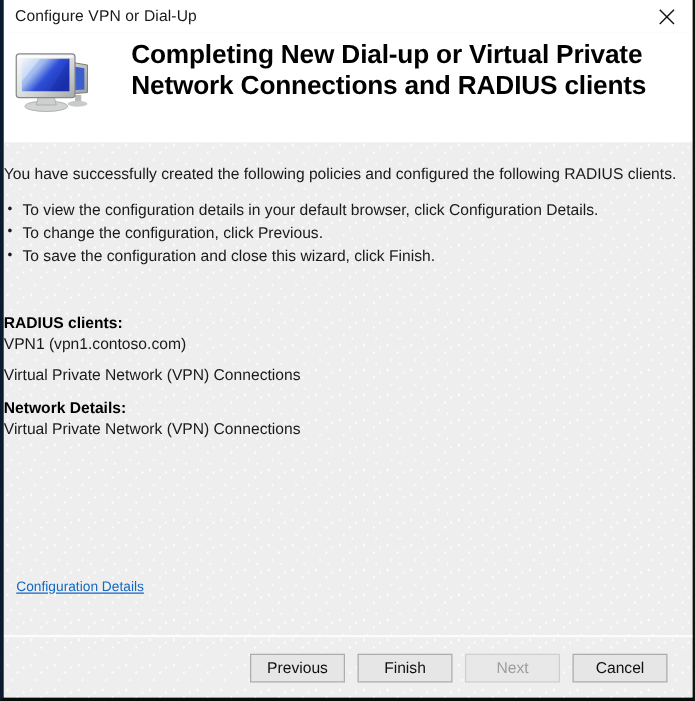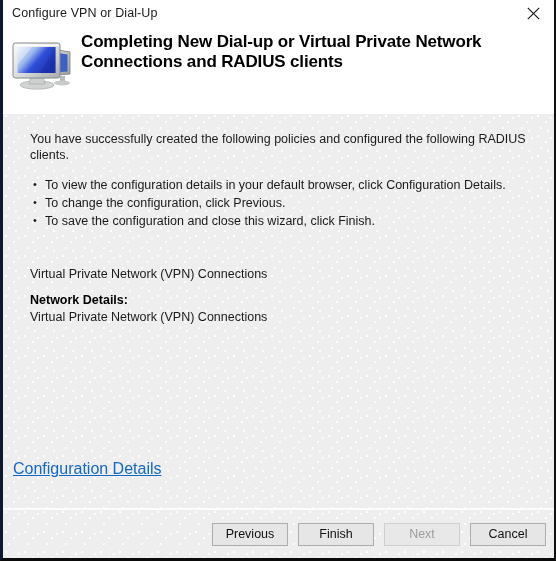--- a/index.html
+++ b/index.html
@@ -73,41 +73,42 @@
     flex: 0 0 78px;
     display: flex;
     align-items: flex-start;
     justify-content: center;
     padding-top: 8px;
   }
   .header-title {
     flex: 1 1 auto;
     padding-right: 14px;
     padding-top: 6px;
-    font-size: 17px;
+    font-size: 21px;
     font-weight: bold;
     color: #000000;
     line-height: 1.19;
     letter-spacing: -0.15px;
+    margin-left: 24px;
   }
 
   
   .body {
     position: absolute;
     left: 0; top: 114px; right: 0; bottom: 48px;
     background-color: #eeeeee;
     background-image:
       radial-gradient(circle at 3px 2px, rgba(255,255,255,0.95) 0.8px, transparent 1.1px),
       radial-gradient(circle at 11px 8px, rgba(255,255,255,0.9) 0.8px, transparent 1.1px),
       radial-gradient(circle at 6px 14px, rgba(255,255,255,0.85) 0.7px, transparent 1px),
       radial-gradient(circle at 16px 4px, rgba(255,255,255,0.8) 0.7px, transparent 1px),
       radial-gradient(circle at 13px 17px, rgba(255,255,255,0.9) 0.7px, transparent 1px);
     background-size: 19px 20px, 19px 20px, 19px 20px, 19px 20px, 19px 20px;
     box-sizing: border-box;
-    padding: 0 27px;
+    padding: 0 0;
     overflow: hidden;
   }
 
   .intro {
     margin-top: 17px;
     font-size: 12.5px;
     color: #1a1a1a;
     line-height: 1.3;
   }
 
@@ -144,21 +145,21 @@
     color: #1a1a1a;
     line-height: 1.35;
   }
 
   .config-link-wrap {
     position: absolute;
     left: 10px;
     top: 346px;
   }
   .config-link {
-    font-size: 16px;
+    font-size: 11px;
     color: #1268c3;
     text-decoration: underline;
     cursor: pointer;
   }
 
   
   .divider {
     position: absolute;
     left: 0; right: 0;
     bottom: 48px;
@@ -172,21 +173,21 @@
     background-color: #eeeeee;
     background-image:
       radial-gradient(circle at 3px 2px, rgba(255,255,255,0.95) 0.8px, transparent 1.1px),
       radial-gradient(circle at 11px 8px, rgba(255,255,255,0.9) 0.8px, transparent 1.1px),
       radial-gradient(circle at 6px 14px, rgba(255,255,255,0.85) 0.7px, transparent 1px),
       radial-gradient(circle at 16px 4px, rgba(255,255,255,0.8) 0.7px, transparent 1px);
     background-size: 19px 20px, 19px 20px, 19px 20px, 19px 20px;
     display: flex;
     align-items: center;
     justify-content: flex-end;
-    padding-right: 8px;
+    padding-right: 20px;
     box-sizing: border-box;
     gap: 10px;
   }
   .btn {
     width: 76px;
     height: 23px;
     font-family: "Liberation Sans", sans-serif;
     font-size: 12.5px;
     color: #111111;
     background: #e6e6e6;
@@ -278,20 +279,24 @@
         <span class="bullet-text">To change the configuration, click Previous.</span>
       </div>
       <div class="bullet-row">
         <span class="bullet-dot">•</span>
         <span class="bullet-text">To save the configuration and close this wizard, click Finish.</span>
       </div>
     </div>
 
     <div class="sections">
       <div class="section">
+        <div class="section-label">RADIUS clients:</div>
+        <div class="section-value">VPN1 (vpn1.contoso.com)</div>
+      </div>
+      <div class="section">
         <div class="section-value">Virtual Private Network (VPN) Connections</div>
       </div>
       <div class="section">
         <div class="section-label">Network Details:</div>
         <div class="section-value">Virtual Private Network (VPN) Connections</div>
       </div>
     </div>
 
     <div class="config-link-wrap">
       <span class="config-link">Configuration Details</span>

